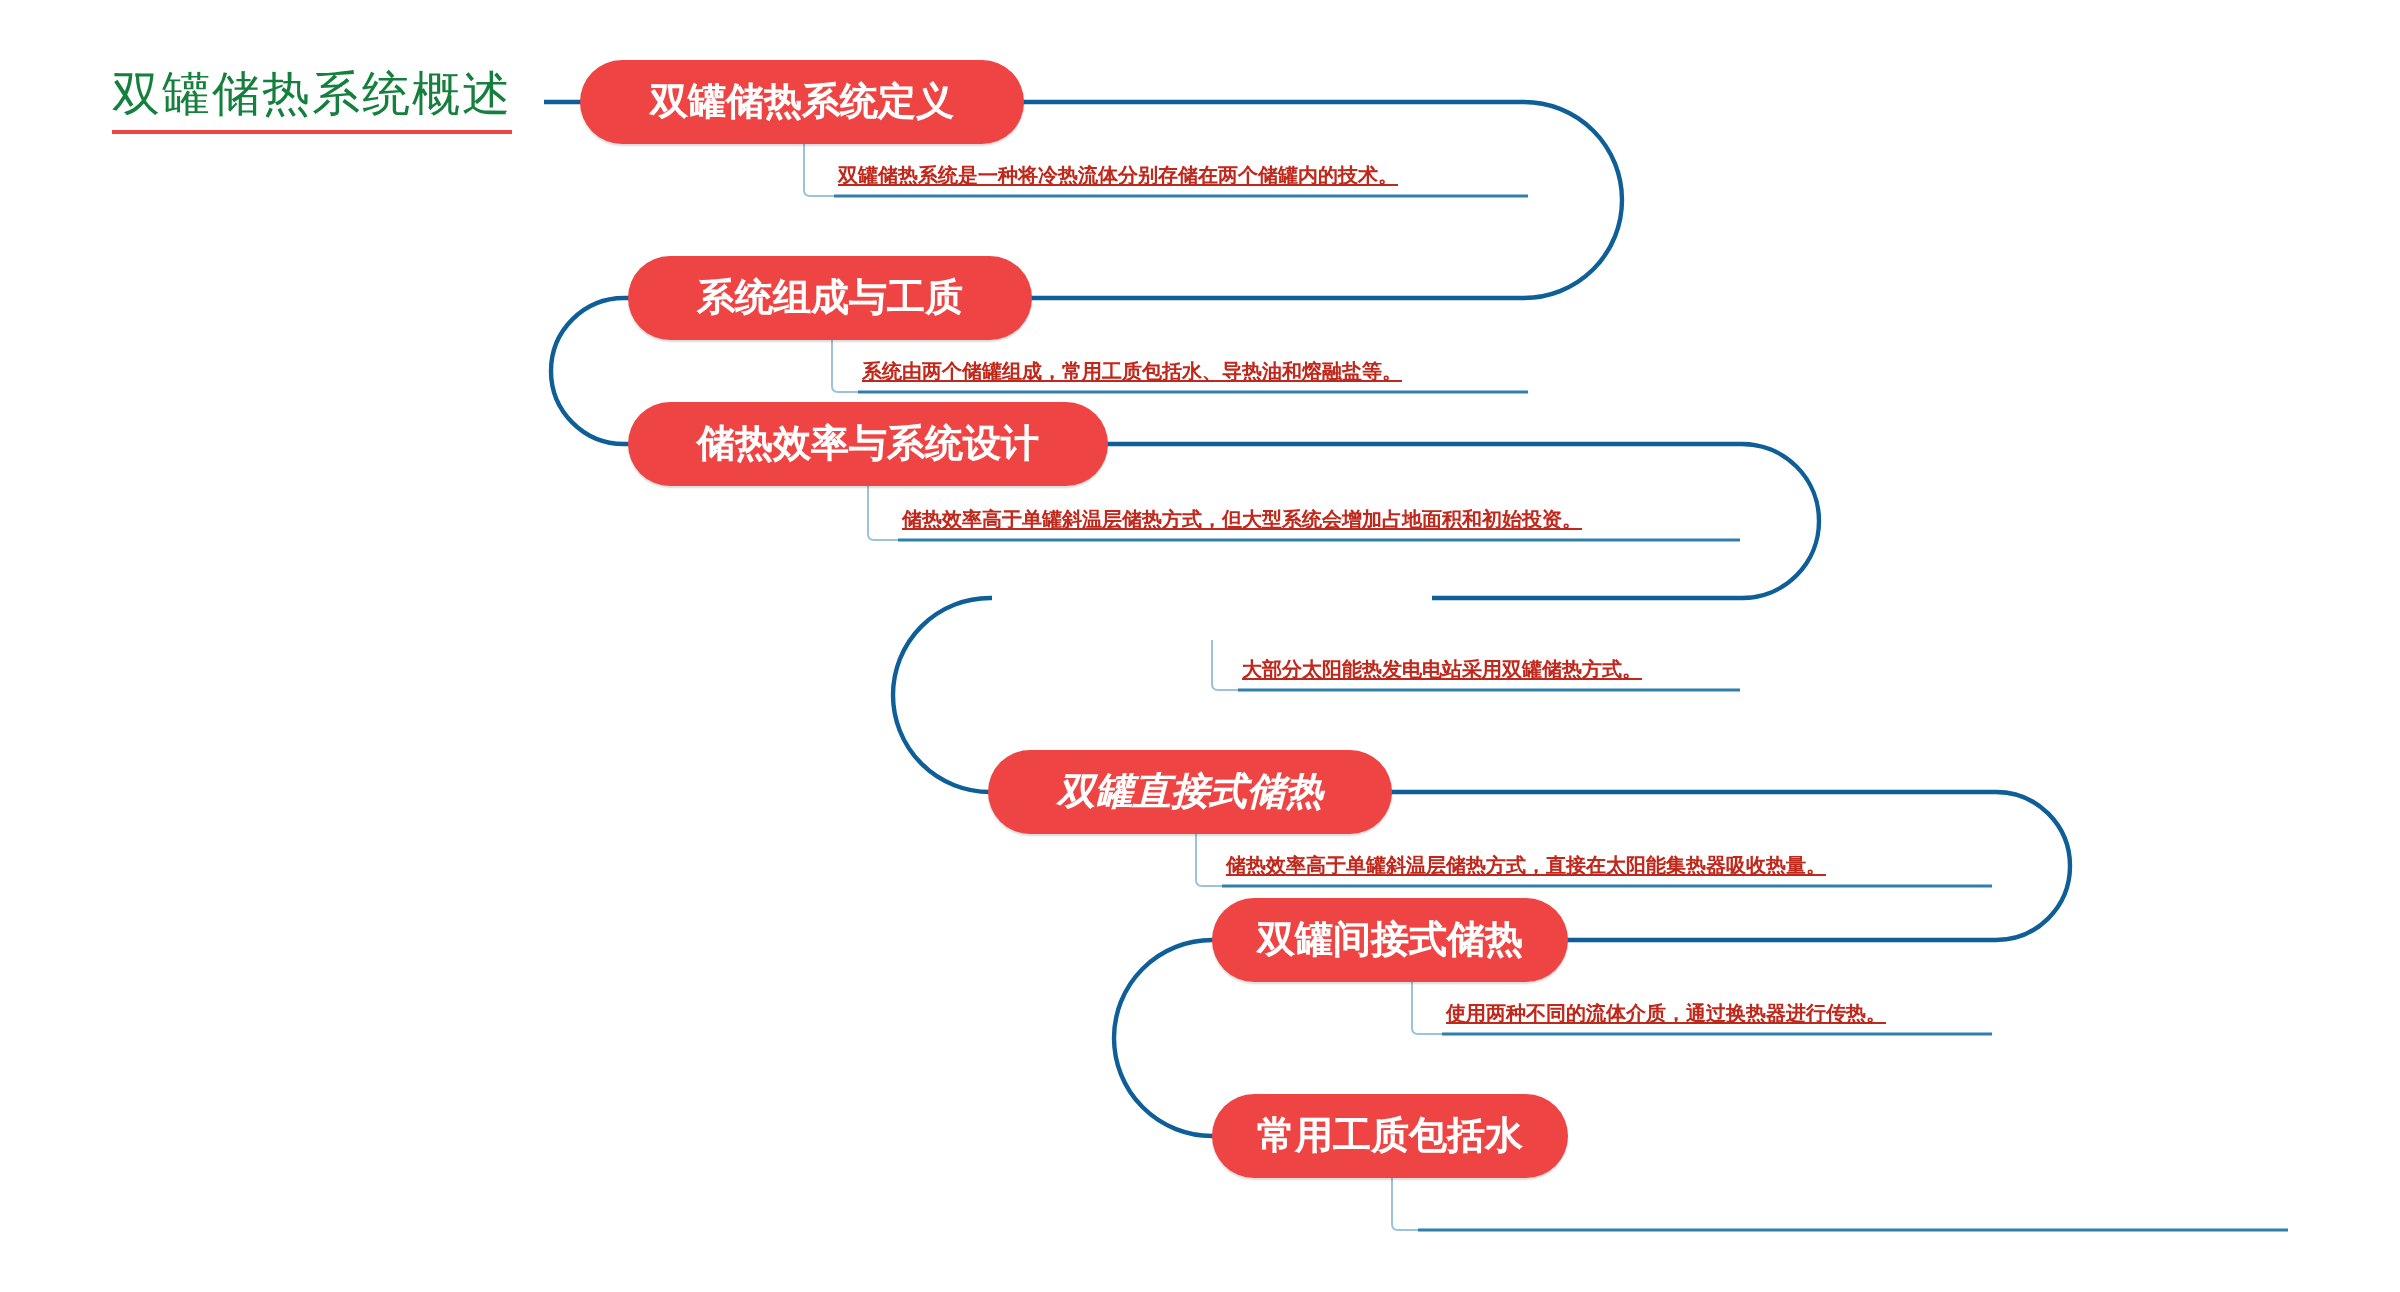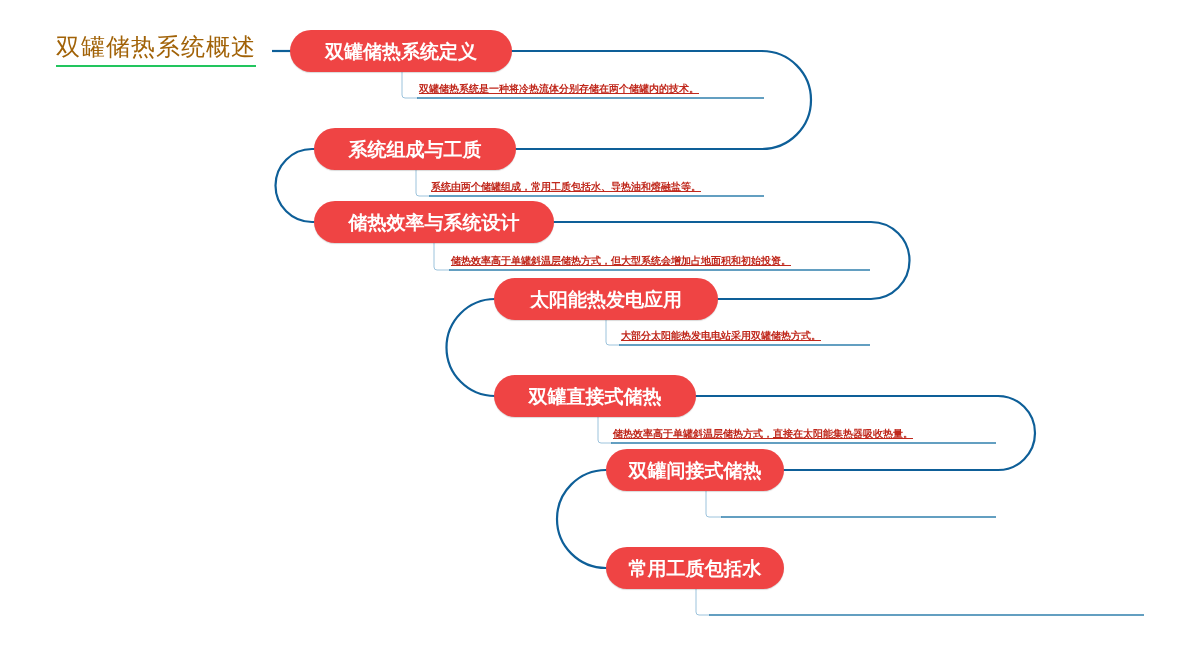--- a/index.html
+++ b/index.html
@@ -1,21 +1,21 @@
 <!DOCTYPE html>
 <html><head>
 <meta charset="utf-8">
 <style>
   html, body { margin:0; padding:0; background:#ffffff; }
   body { width:1200px; height:646px; position:relative; overflow:hidden;
          font-family:"DejaVu Sans","Liberation Sans",sans-serif; }
   #canvas { position:absolute; left:0; top:0; width:1200px; height:646px; }
   .title { position:absolute; left:56px; top:33px; font-family:"DejaVu Serif","Liberation Serif",serif;
-           font-size:24px; color:#a16207; letter-spacing:1px; line-height:28px;
-           border-bottom:2px solid #22c55e; padding-bottom:4px; white-space:nowrap; }
+           font-size:24px; color:#15803d; letter-spacing:1px; line-height:28px;
+           border-bottom:2px solid #ef4444; padding-bottom:4px; white-space:nowrap; }
   .pill { position:absolute; height:42px; border-radius:21px; background:#ef4444;
           color:#ffffff; font-family:"DejaVu Serif","Liberation Serif",serif; font-weight:bold;
           font-size:19px; line-height:42px; text-align:center; white-space:nowrap;
           box-shadow:0 1px 1px rgba(0,0,0,0.15); }
   .note { position:absolute; font-size:10px; color:#c0281c; font-weight:bold; white-space:nowrap;
           line-height:14px; text-decoration:underline; text-decoration-color:#c0281c;
           text-underline-offset:1px; }
 </style>
 </head>
 <body>
@@ -64,23 +64,23 @@
 
   <div class="pill" style="left:290px;top:30px;width:222px;">双罐储热系统定义</div>
   <div class="note" style="left:419px;top:82px;">双罐储热系统是一种将冷热流体分别存储在两个储罐内的技术。</div>
 
   <div class="pill" style="left:314px;top:128px;width:202px;">系统组成与工质</div>
   <div class="note" style="left:431px;top:180px;">系统由两个储罐组成，常用工质包括水、导热油和熔融盐等。</div>
 
   <div class="pill" style="left:314px;top:201px;width:240px;">储热效率与系统设计</div>
   <div class="note" style="left:451px;top:254px;">储热效率高于单罐斜温层储热方式，但大型系统会增加占地面积和初始投资。</div>
 
-  <div class="pill" style="left:494px;top:278px;width:224px;">太阳能热发电应用</div>
   <div class="note" style="left:621px;top:329px;">大部分太阳能热发电电站采用双罐储热方式。</div>
 
-  <div class="pill" style="left:494px;top:375px;width:202px;">双罐直接式储热</div>
+  <div class="pill" style="left:494px;top:375px;width:202px;font-style:italic;">双罐直接式储热</div>
   <div class="note" style="left:613px;top:427px;">储热效率高于单罐斜温层储热方式，直接在太阳能集热器吸收热量。</div>
 
   <div class="pill" style="left:606px;top:449px;width:178px;">双罐间接式储热</div>
+  <div class="note" style="left:723px;top:501px;">使用两种不同的流体介质，通过换热器进行传热。</div>
 
   <div class="pill" style="left:606px;top:547px;width:178px;">常用工质包括水</div>
 
 </div>
 
 </body></html>

